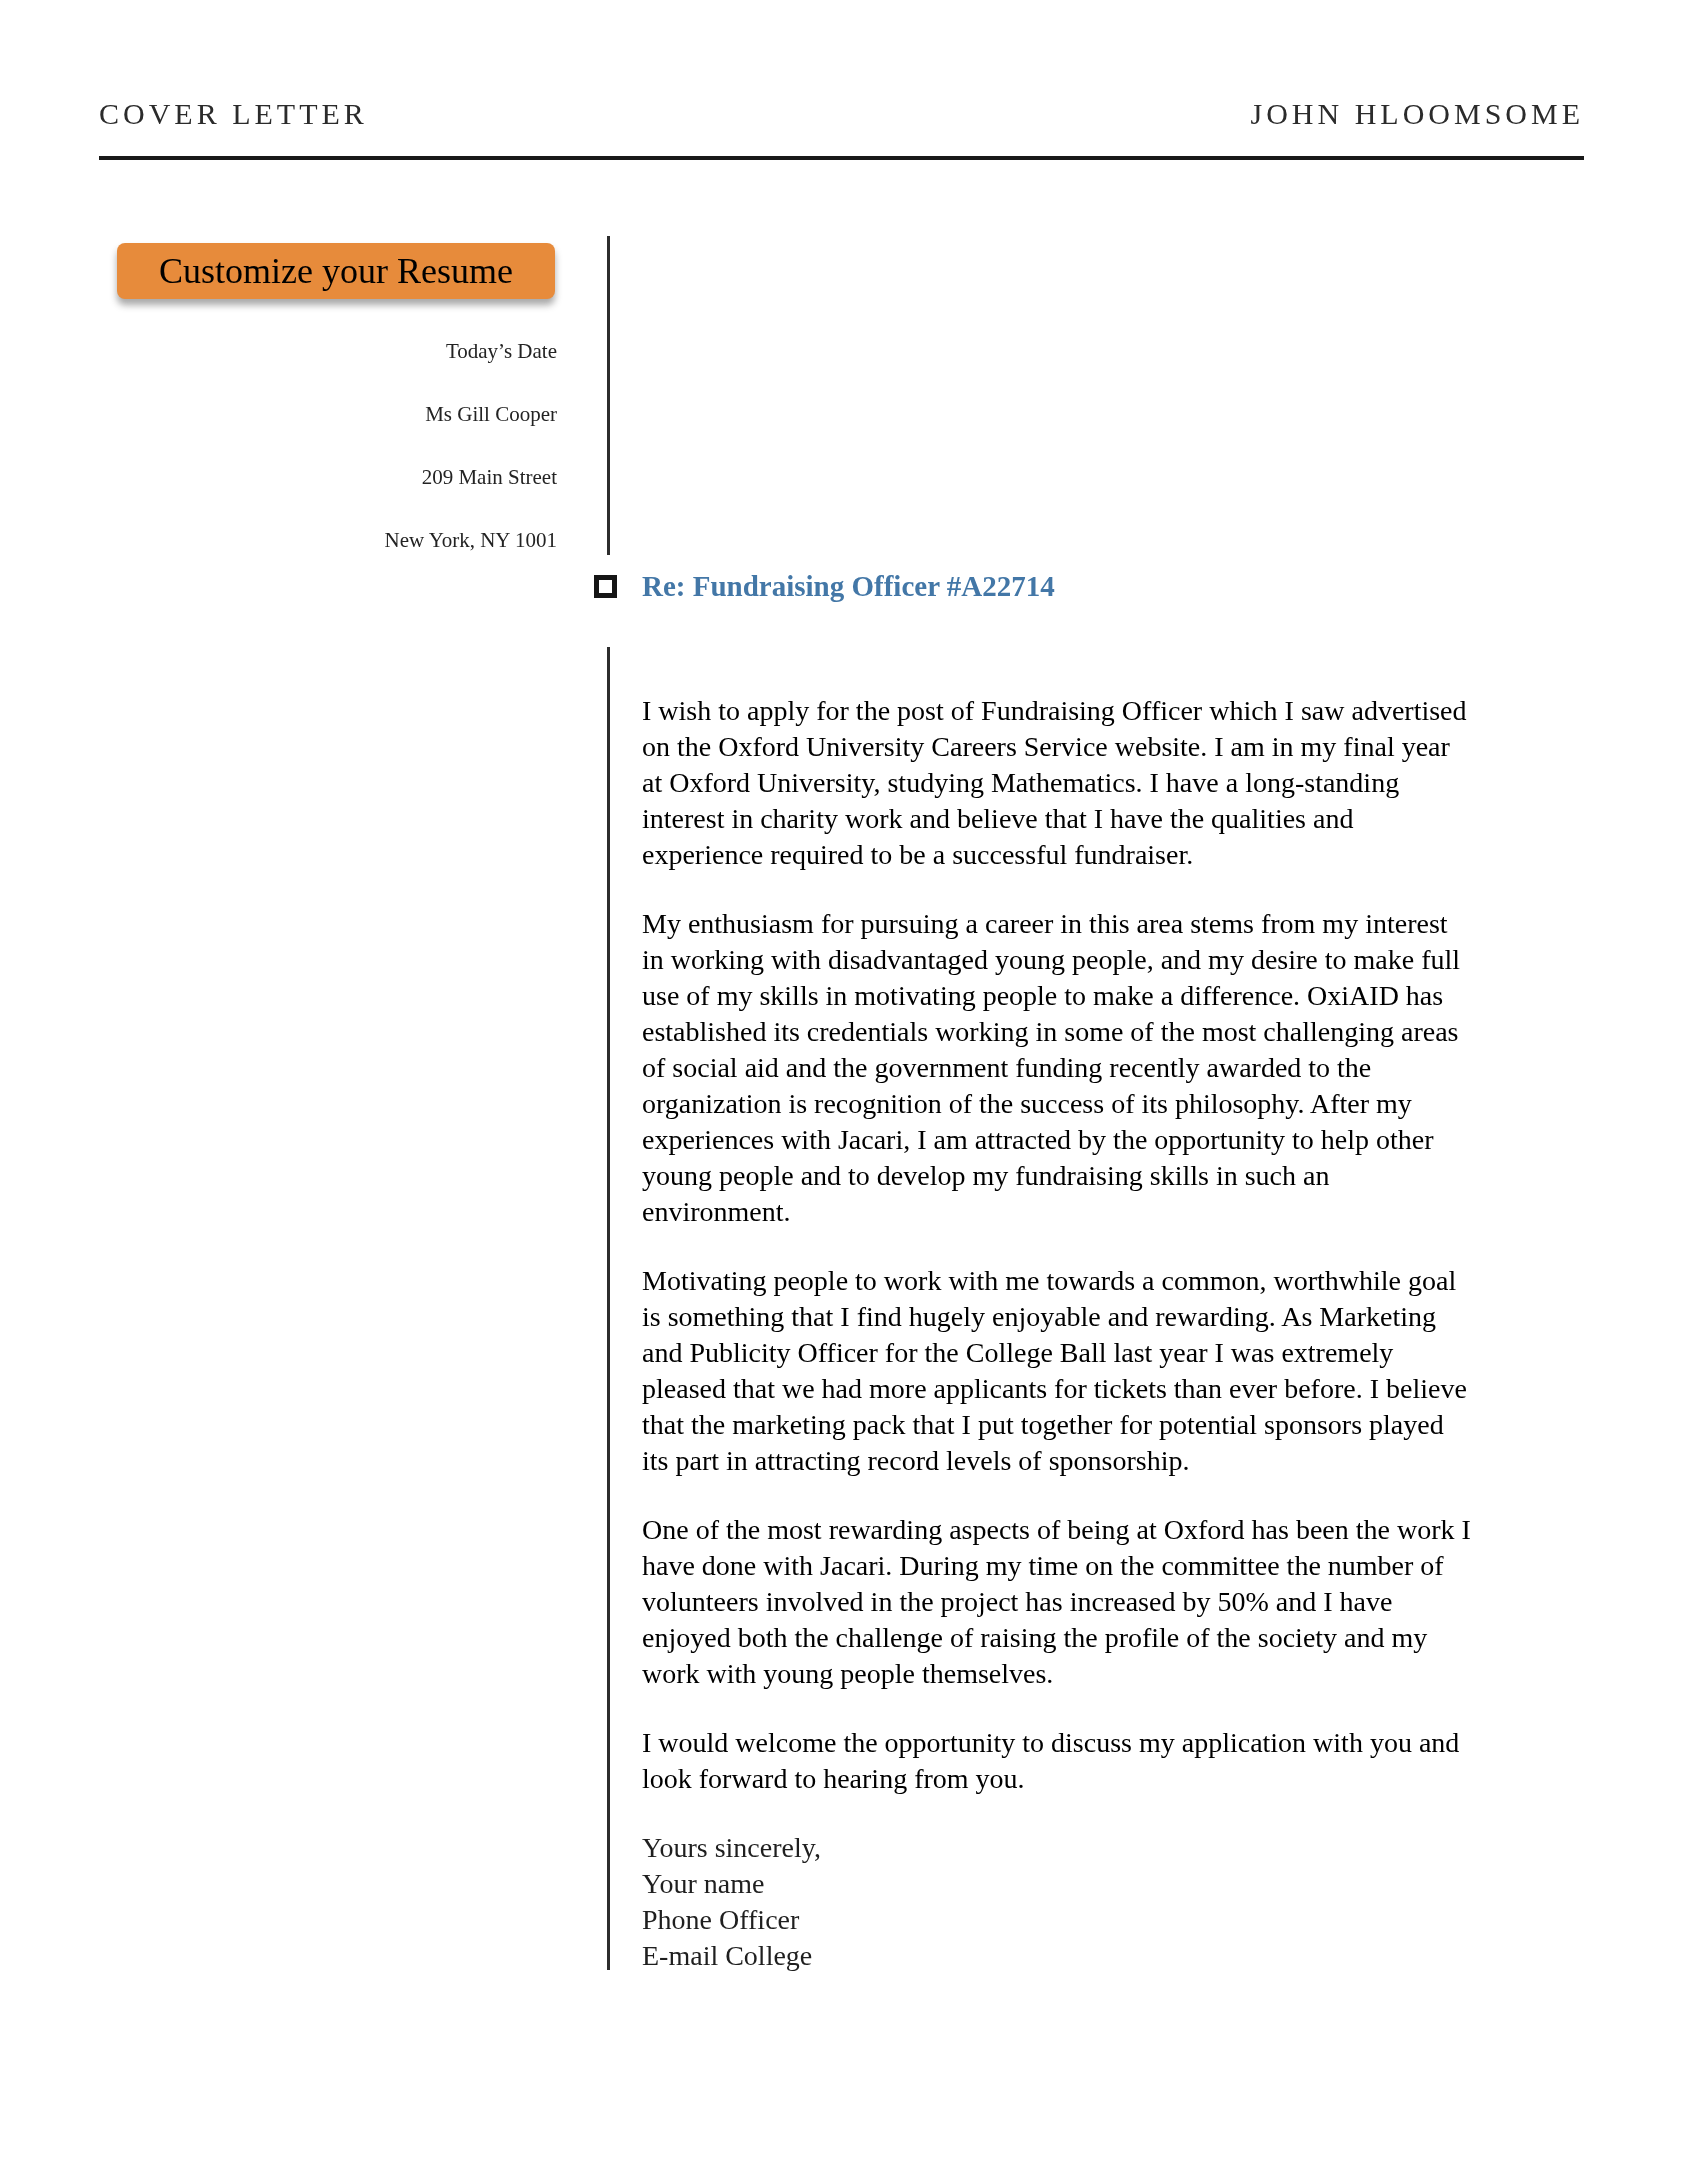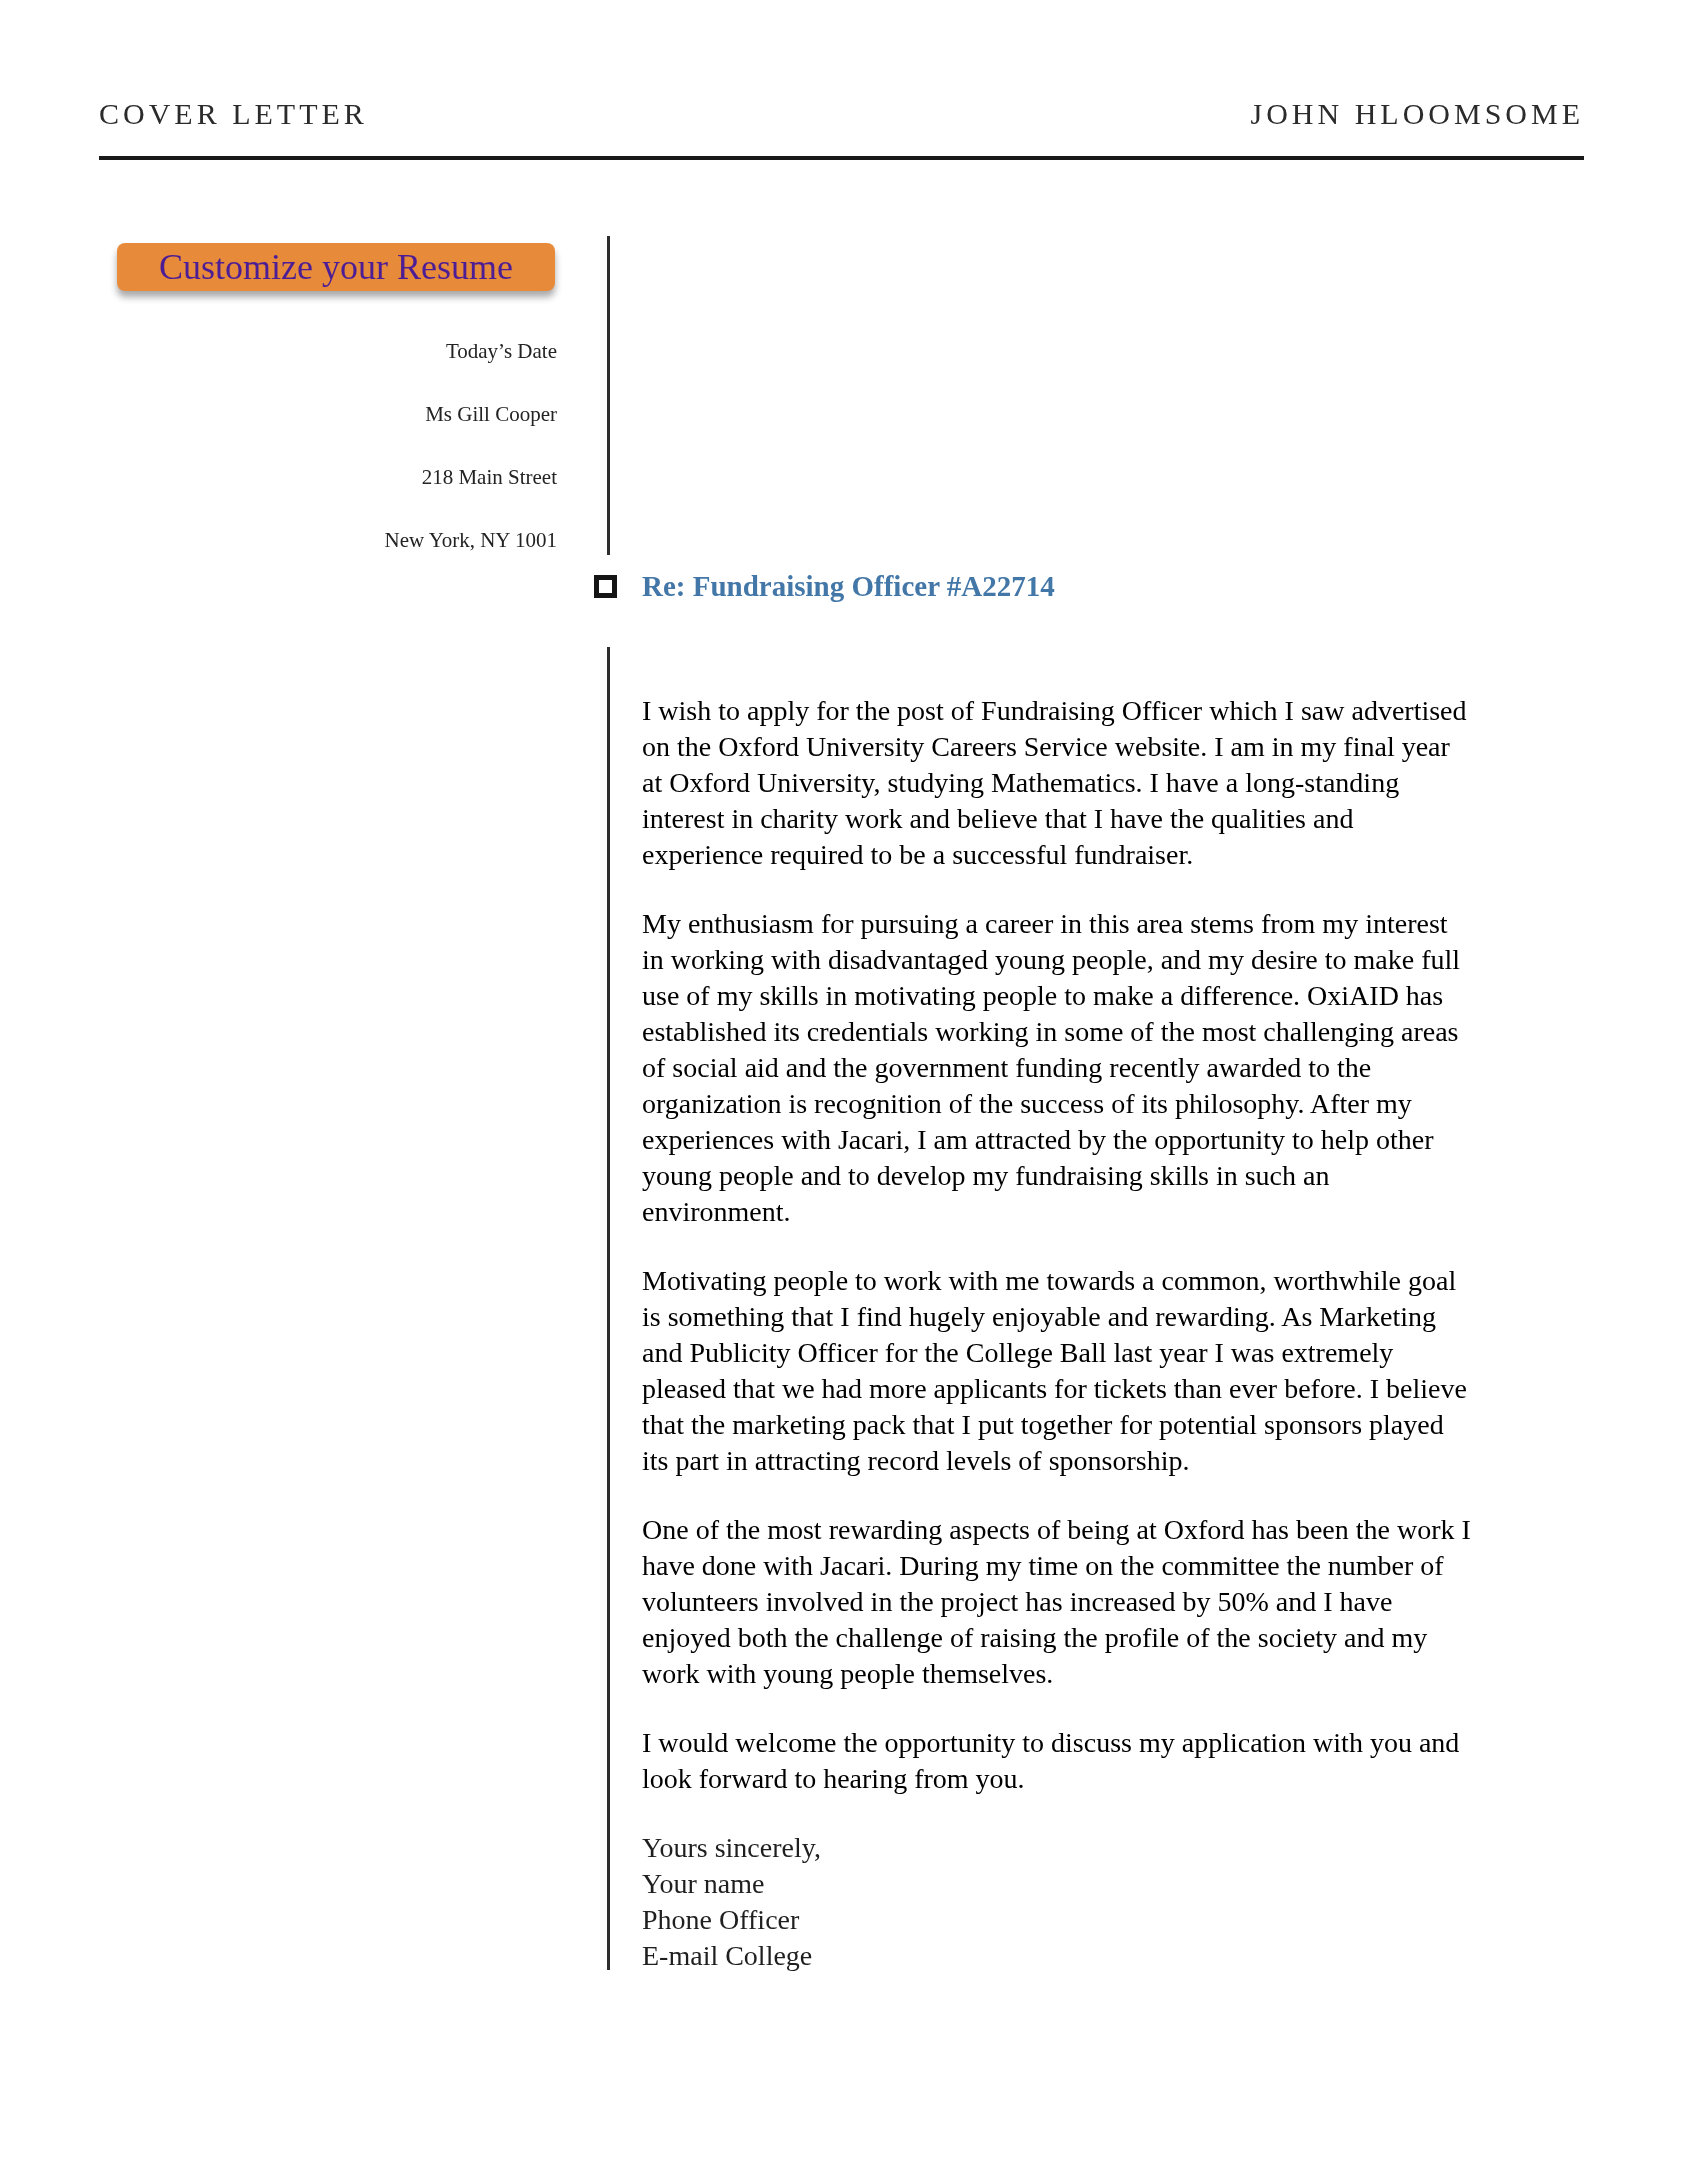--- a/index.html
+++ b/index.html
@@ -22,26 +22,26 @@
   .header .author {
     font-size: 30px; letter-spacing: 4px; color: #2b2b2b;
   }
   .header-rule {
     position: absolute; left: 99px; width: 1485px; top: 156px; height: 4px;
     background: #191919;
   }
 
   
   .customize-btn {
-    position: absolute; left: 117px; top: 243px; width: 438px; height: 48px;
+    position: absolute; left: 117px; top: 243px; width: 438px; height: 56px;
     background: #E78B3B;
     border-radius: 8px;
     box-shadow: 0 6px 7px rgba(40,40,40,0.40);
     display: flex; align-items: center; justify-content: center;
-    color: #4c1d95; font-size: 36px;
+    color: #000000; font-size: 36px;
     text-decoration: none; cursor: pointer;
   }
 
   
   .recipient {
     position: absolute; left: 99px; top: 333px; width: 458px;
     text-align: right;
   }
   .recipient .line {
     font-size: 21px; line-height: 36px; margin-bottom: 27px; color: #232323;
@@ -93,21 +93,21 @@
     <div class="doc-type">COVER LETTER</div>
     <div class="author">JOHN HLOOMSOME</div>
   </div>
   <div class="header-rule"></div>
 
   <a class="customize-btn" href="#">Customize your Resume</a>
 
   <div class="recipient">
     <div class="line">Today’s Date</div>
     <div class="line">Ms Gill Cooper</div>
-    <div class="line">218 Main Street</div>
+    <div class="line">209 Main Street</div>
     <div class="line">New York, NY 1001</div>
   </div>
 
   <div class="vline vline-top"></div>
   <div class="vline vline-bottom"></div>
 
   <div class="subject-row">
     <span class="bullet"></span>
     <span class="subject-text">Re: Fundraising Officer #A22714</span>
   </div>

